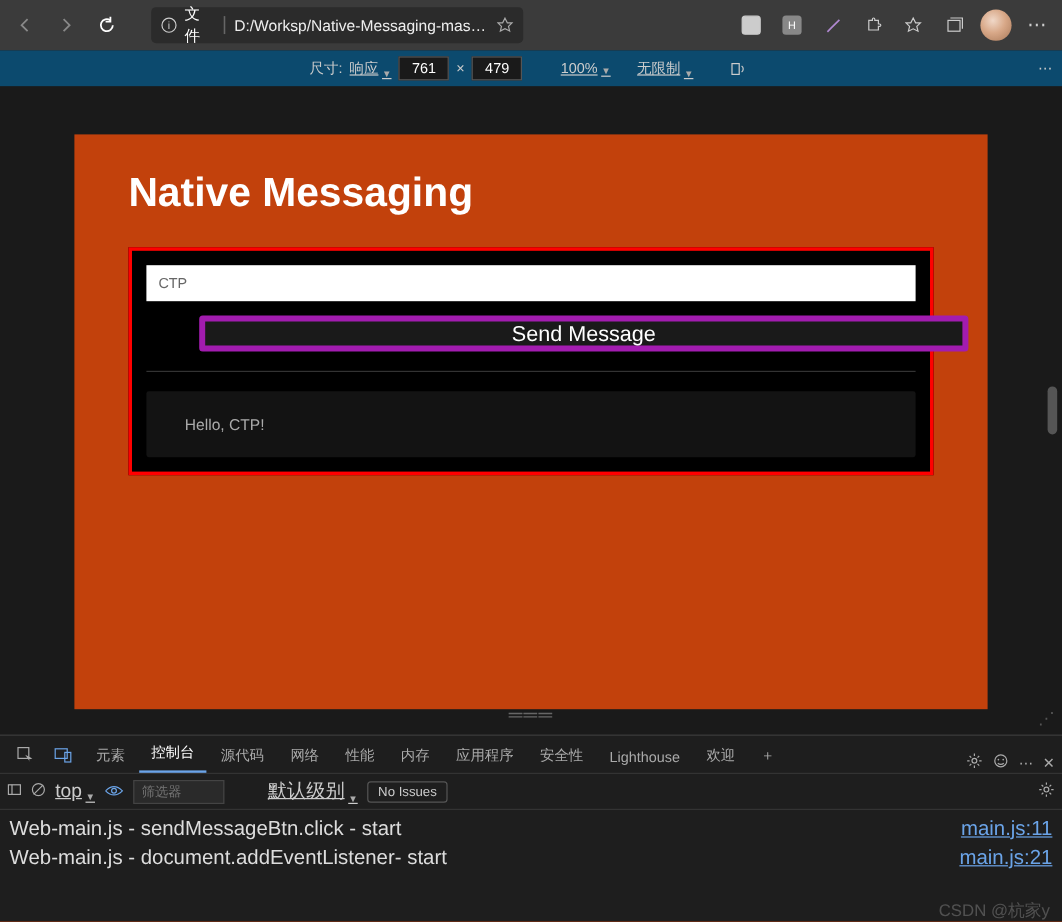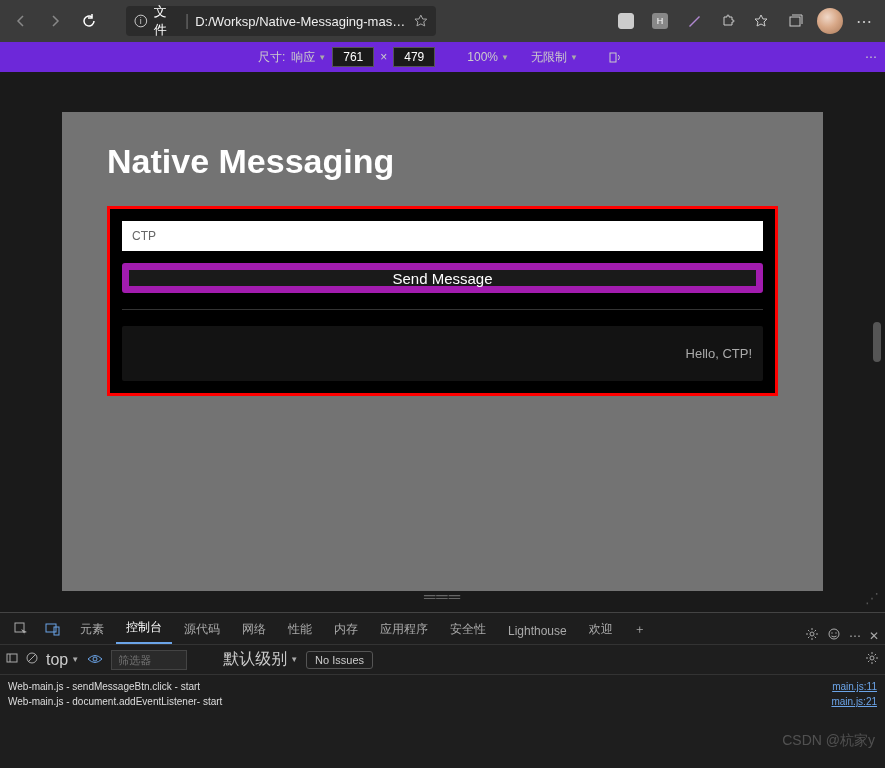--- a/index.html
+++ b/index.html
@@ -11,55 +11,55 @@
 .nav-btn.active { color: #fff; }
 .addr-box { flex: 0 0 auto; display: flex; align-items: center; background: #2b2b2b; border-radius: 4px; height: 30px; padding: 0 8px; gap: 6px; width: 310px; }
 .addr-text { color: #eee; font-size: 13px; white-space: nowrap; overflow: hidden; text-overflow: ellipsis; }
 .addr-label { color: #fff; font-size: 13px; }
 .pipe { color: #666; }
 .tool-btn { width: 30px; height: 30px; display: flex; align-items: center; justify-content: center; color: #ccc; }
 .sq-icon { width: 16px; height: 16px; border: 1.5px solid #ccc; border-radius: 3px; display: flex; align-items: center; justify-content: center; font-size: 9px; }
 .avatar { width: 26px; height: 26px; border-radius: 50%; background: radial-gradient(circle at 40% 35%, #f0d8c8 0%, #d8a888 45%, #a87858 100%); }
 
 
-.resp-bar { height: 30px; background: #6d28d9; display: flex; align-items: center; padding: 0 8px; gap: 8px; font-size: 12px; color: #ccc; }
+.resp-bar { height: 30px; background: #0c4a6e; display: flex; align-items: center; padding: 0 8px; gap: 8px; font-size: 12px; color: #ccc; }
 .resp-center { display: flex; align-items: center; gap: 6px; margin-left: 250px; }
 .dim-input { width: 42px; height: 20px; background: #1a1a1a; border: 1px solid #555; color: #fff; text-align: center; font-size: 12px; }
-.dd { display: flex; align-items: center; gap: 3px; }
+.dd { display: flex; align-items: flex-end; gap: 3px; text-decoration: underline; }
 .dd-arrow { font-size: 8px; color: #aaa; }
 .resp-right { margin-left: auto; display: flex; align-items: center; gap: 10px; }
 
 
 .viewport { height: 540px; background: #1a1a1a; position: relative; display: flex; justify-content: center; padding-top: 40px; }
 .viewport-scroll { position: absolute; right: 2px; top: 0; bottom: 0; width: 12px; display: flex; align-items: center; }
 .scroll-thumb { width: 8px; height: 40px; background: #555; border-radius: 4px; margin-left: 2px; }
-.page-frame { width: 761px; height: 479px; background: #737373; padding: 30px 45px; position: relative; }
+.page-frame { width: 761px; height: 479px; background: #c2410c; padding: 30px 45px; position: relative; }
 .page-title { color: #fff; font-size: 34px; font-weight: 700; margin-bottom: 25px; }
 .red-box { border: 3px solid #ff0000; padding: 12px; background: #000; }
 .label { color: #bbb; font-size: 13px; font-weight: bold; margin-bottom: 8px; }
 .text-input { width: 100%; height: 30px; background: #fff; border: none; padding: 0 10px; font-size: 12px; color: #666; }
-.send-btn { width: 100%; height: 30px; margin-top: 12px; background: #1a1a1a; border: 7px solid #a21caf; color: #fff; font-size: 15px; border-radius: 3px; }
+.send-btn { width: 100%; height: 30px; margin-top: 12px; background: #1a1a1a; border: 5px solid #a21caf; color: #fff; font-size: 18px; border-radius: 3px; margin-left: 44px; }
 .divider { height: 1px; background: #333; margin: 16px 0; }
-.output-box { background: #131313; padding: 20px 11px; color: #aaa; font-size: 13px; border-radius: 2px; text-align: right; }
+.output-box { background: #131313; padding: 20px 32px; color: #aaa; font-size: 13px; border-radius: 2px; }
 .resize-corner { position: absolute; right: 6px; bottom: 6px; color: #555; font-size: 14px; }
 
 
 .devtools { border-top: 1px solid #444; background: #1e1e1e; }
 .dt-tabs { height: 32px; display: flex; align-items: flex-end; padding: 0 6px; gap: 2px; border-bottom: 1px solid #333; }
 .dt-tab { padding: 6px 10px; font-size: 12px; color: #aaa; }
 .dt-tab.active { color: #fff; border-bottom: 2px solid #6ba4e8; }
 .dt-tab-right { margin-left: auto; display: flex; gap: 8px; align-items: center; }
 .dt-filter { height: 30px; display: flex; align-items: center; padding: 0 6px; gap: 8px; border-bottom: 1px solid #333; }
 .filter-input { width: 76px; height: 20px; background: #2a2a2a; border: 1px solid #444; color: #999; font-size: 11px; padding: 0 6px; }
 .no-issues { border: 1px solid #555; padding: 2px 8px; font-size: 11px; color: #ccc; border-radius: 3px; }
-.console { padding: 4px 8px; font-family: Consolas, monospace; font-size: 10px; }
+.console { padding: 4px 8px; font-family: Consolas, monospace; font-size: 17px; }
 .console-row { display: flex; justify-content: space-between; padding: 2px 0; }
 .console-msg { color: #ddd; }
 .console-src { color: #6ba4e8; text-decoration: underline; }
-.watermark { position: absolute; right: 10px; bottom: 18px; color: rgba(200,200,200,0.3); font-size: 14px; }
+.watermark { position: absolute; right: 10px; bottom: 0; color: rgba(200,200,200,0.3); font-size: 14px; }
 .eye-icon { color: #6ba4e8; }
 .small-ico { font-size: 12px; color: #aaa; }
 </style>
 </head>
 <body>
 
 <div class="browser-bar">
   <div class="nav-btn">
     <svg width="16" height="16" viewBox="0 0 16 16">
         <path d="M10 3 L5 8 L10 13" stroke="#888" stroke-width="1.5" fill="none"></path>

